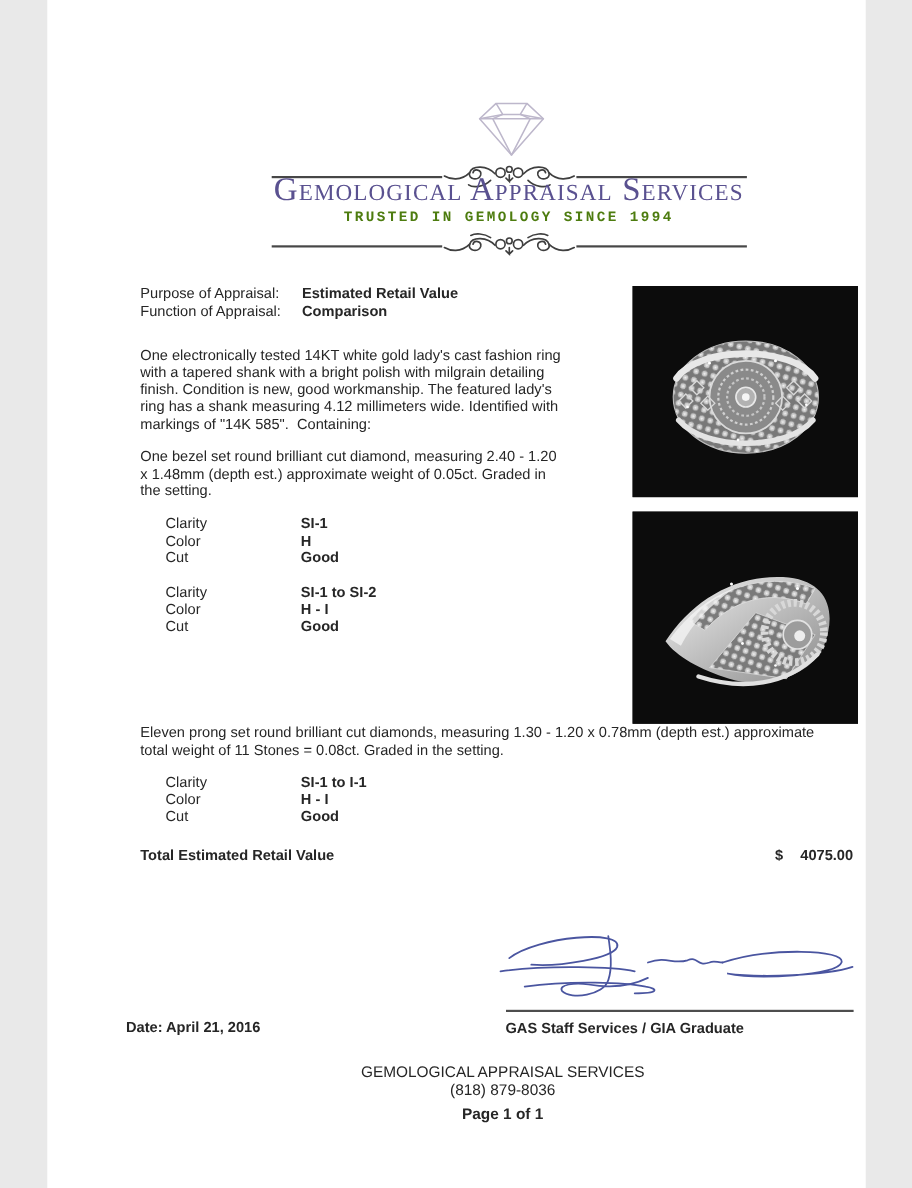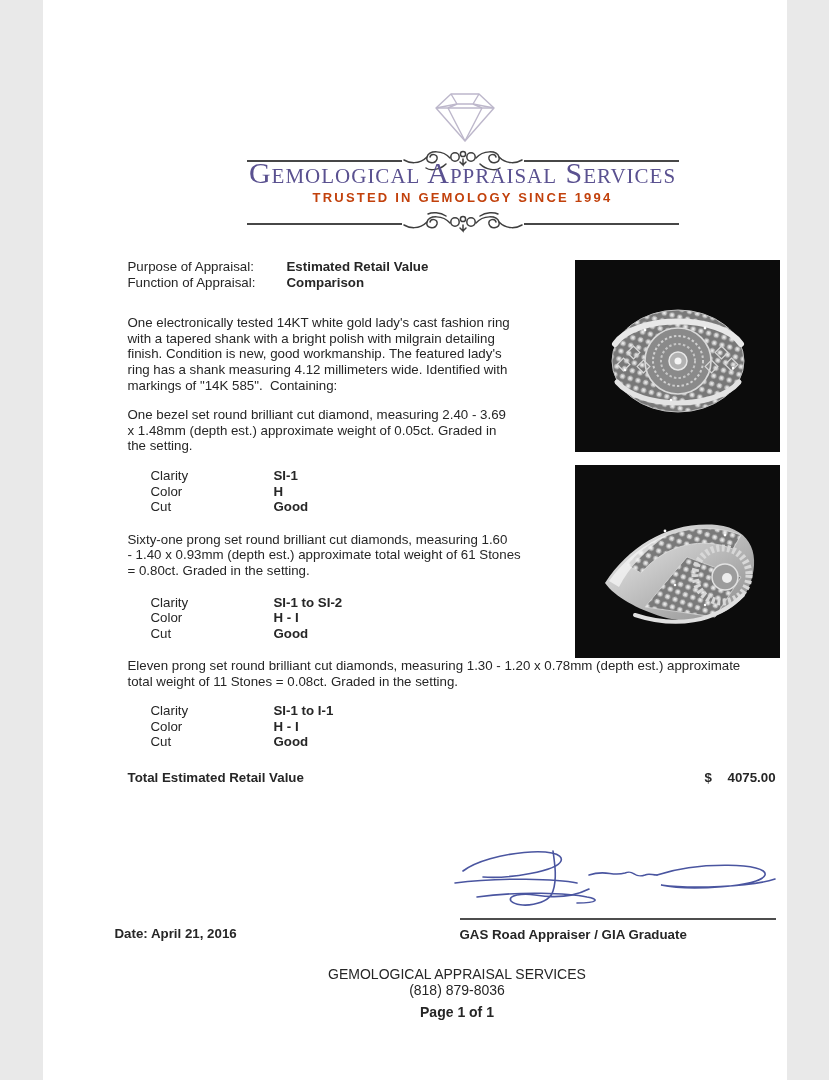--- a/index.html
+++ b/index.html
@@ -14,27 +14,27 @@
   .divider .div-line{flex:1;height:2px;background:#474747;}
   .divider-top{top:148px;}
   .divider-bottom{top:211px;}
   .brand-title{
     position:absolute;left:170px;top:158px;width:500px;text-align:center;
     font-family:"Liberation Serif",serif;font-variant:small-caps;
     font-size:30px;line-height:30px;letter-spacing:1px;color:#5a5190;
   }
   .brand-subtitle{
     position:absolute;left:170px;top:190px;width:500px;text-align:center;
-    font-family:Liberation Sans, sans-serif;font-weight:bold;
-    font-size:13px;letter-spacing:2.2px;color:#c2410c;
+    font-family:Liberation Mono, monospace;font-weight:bold;
+    font-size:13px;letter-spacing:2.2px;color:#4d7c0f;
   }
   
   .left-col{position:absolute;left:85px;top:259px;width:430px;}
   .full-col{position:absolute;left:85px;top:658px;width:710px;}
-  .kv-row{display:flex;gap:12px;}
+  .kv-row{display:flex;}
   .kv-label{width:147px;}
   .kv-value{font-weight:bold;}
   .para{white-space:pre-line;margin:0;}
   .mt-desc{margin-top:25px;}
   .mt-para{margin-top:14px;}
   .spec{margin-left:23px;margin-top:14px;}
   .spec-row{display:flex;gap:24px;}
   .spec-label{width:99px;}
   .spec-value{font-weight:bold;text-align:right;}
   .totals{margin-top:20px;}
@@ -125,41 +125,38 @@
       <span class="kv-label">Function of Appraisal:</span>
       <span class="kv-value">Comparison</span>
     </div>
 
     <p class="para mt-desc">One electronically tested 14KT white gold lady's cast fashion ring
 with a tapered shank with a bright polish with milgrain detailing
 finish. Condition is new, good workmanship. The featured lady's
 ring has a shank measuring 4.12 millimeters wide. Identified with
 markings of "14K 585".&nbsp; Containing:</p>
 
-    <p class="para mt-para">One bezel set round brilliant cut diamond, measuring 2.40 - 3.69
+    <p class="para mt-para">One bezel set round brilliant cut diamond, measuring 2.40 - 1.20
 x 1.48mm (depth est.) approximate weight of 0.05ct. Graded in
 the setting.</p>
     <div class="spec">
       <div class="spec-row">
         <span class="spec-label">Clarity</span>
         <span class="spec-value">SI-1</span>
       </div>
       <div class="spec-row">
         <span class="spec-label">Color</span>
         <span class="spec-value">H</span>
       </div>
       <div class="spec-row">
         <span class="spec-label">Cut</span>
         <span class="spec-value">Good</span>
       </div>
     </div>
 
-    <p class="para" style="margin-top:17px;">Sixty-one prong set round brilliant cut diamonds, measuring 1.60
-- 1.40 x 0.93mm (depth est.) approximate total weight of 61 Stones
-= 0.80ct. Graded in the setting.</p>
     <div class="spec" style="margin-top:16px;">
       <div class="spec-row">
         <span class="spec-label">Clarity</span>
         <span class="spec-value">SI-1 to SI-2</span>
       </div>
       <div class="spec-row">
         <span class="spec-label">Color</span>
         <span class="spec-value">H - I</span>
       </div>
       <div class="spec-row">
@@ -269,21 +266,21 @@
     <g stroke="#4a55a0" stroke-width="1.6" fill="none" stroke-linecap="round">
       <path d="M14,26 C40,6 118,0 112,16 C108,26 60,34 34,32"></path>
       <path d="M104,6 C106,20 108,34 104,46 C100,60 70,64 62,56 C58,50 74,48 86,50 C110,54 128,50 140,44"></path>
       <path d="M6,38 C50,32 110,34 128,38"></path>
       <path d="M28,52 C70,46 120,48 138,52 C150,54 150,58 128,58"></path>
       <path d="M140,30 C158,24 162,32 176,28 C186,24 184,34 196,30 C200,28 203,30 208,30"></path>
       <path d="M208,30 C250,16 320,18 316,30 C312,42 240,46 212,40 C242,44 302,42 326,34"></path>
     </g>
   </svg>
   <div class="sig-line"></div>
-  <div class="sig-title">GAS Road Appraiser / GIA Graduate</div>
+  <div class="sig-title">GAS Staff Services / GIA Graduate</div>
   <div class="date-line">Date: April 21, 2016</div>
 
   <div class="footer">
     <div>GEMOLOGICAL APPRAISAL SERVICES</div>
     <div>(818) 879-8036</div>
     <div class="footer-page">Page 1 of 1</div>
   </div>
 
 </div>
 

